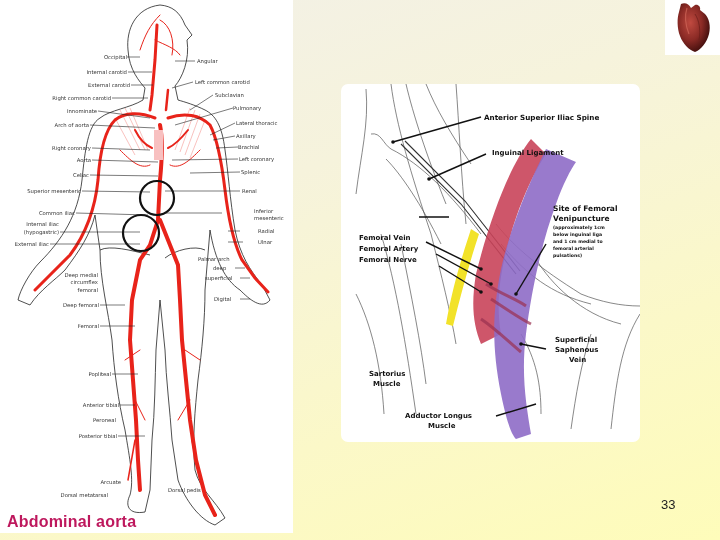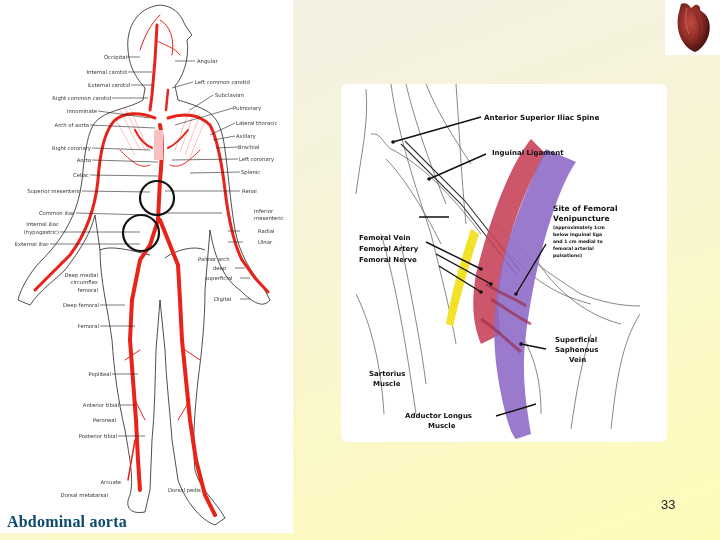--- a/index.html
+++ b/index.html
@@ -8,24 +8,24 @@
     background: linear-gradient(160deg, #f2f0e8 0%, #f6f3dc 35%, #fbf8c8 70%, #fefcba 100%);
     font-family: "Liberation Sans", sans-serif;
   }
   .left-figure {
     position:absolute; left:0; top:0; width:293px; height:533px; background:#ffffff;
   }
   .left-figure svg { position:absolute; left:0; top:0; }
   .lbl { font-family:"DejaVu Sans", sans-serif; fill:#333; }
   .caption {
     position:absolute; left:7px; top:513px; font-size:16px; font-weight:bold;
-    color:#0c4a6e; font-family:Liberation Serif, serif; letter-spacing:0.2px;
+    color:#be185d; font-family:Liberation Sans, sans-serif; letter-spacing:0.2px;
   }
   .right-figure {
-    position:absolute; left:341px; top:84px; width:326px; height:358px;
+    position:absolute; left:341px; top:84px; width:299px; height:358px;
     background:#ffffff; border-radius:7px; overflow:hidden;
   }
   .right-figure svg { position:absolute; left:0; top:0; }
   .rlbl { font-family:"DejaVu Sans", sans-serif; font-weight:bold; fill:#111; }
   .heart-box {
     position:absolute; left:665px; top:0; width:55px; height:55px; background:#fff;
   }
   .page-number {
     position:absolute; left:661px; top:497px; font-size:13px; color:#222;
     font-family:"Liberation Sans", sans-serif;

